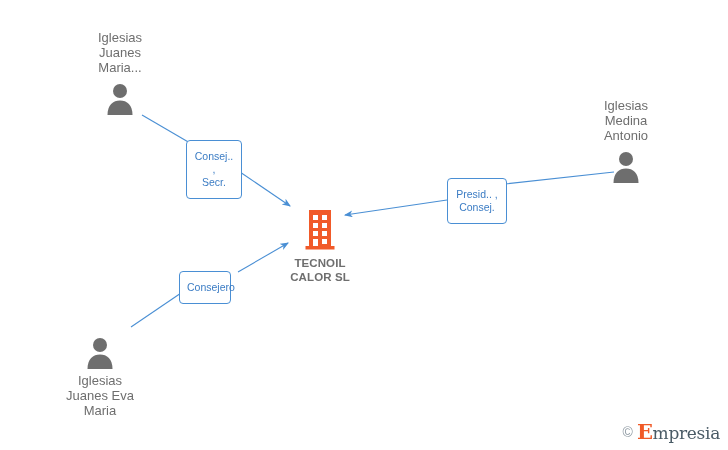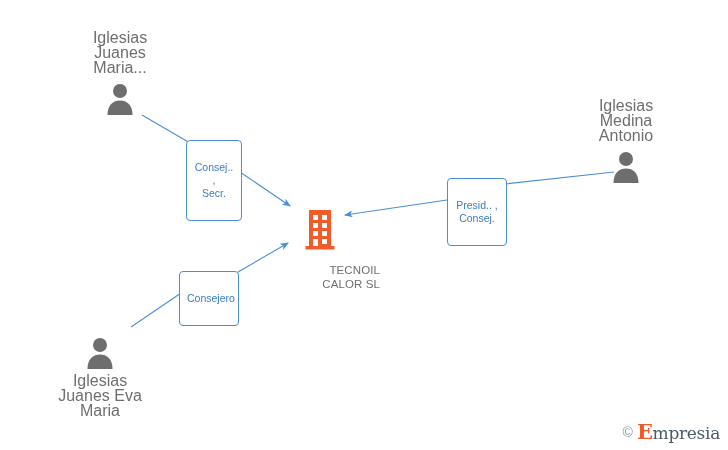--- a/index.html
+++ b/index.html
@@ -25,58 +25,57 @@
     height: 450px;
   }
 
   
   .person {
     position: absolute;
     width: 140px;
     text-align: center;
   }
   .person-name {
-    font-size: 16px;
+    font-size: 13px;
     line-height: 15px;
     color: #6e6e6e;
     white-space: pre-line;
   }
   .person-icon {
     display: block;
     margin: 0 auto;
   }
 
   
   .company {
     position: absolute;
     width: 120px;
     text-align: center;
   }
   .company-name {
     font-size: 11.5px;
     line-height: 14px;
     color: #6e6e6e;
-    font-weight: normal;
+    font-weight: bold;
     letter-spacing: 0.1px;
     white-space: pre-line;
-    margin-top: 8px;
-    text-align: right;
+    margin-top: 1px;
   }
 
   
   .rel-label {
     position: absolute;
     border: 1px solid #4a8fd4;
     border-radius: 4px;
     background: #ffffff;
     color: #3b7cc4;
     font-size: 10.5px;
     line-height: 13px;
     text-align: center;
-    padding: 20px 7px;
+    padding: 9px 7px;
     white-space: pre-line;
     box-sizing: border-box;
   }
 
   
   #watermark {
     position: absolute;
     right: 8px;
     bottom: 8px;
     display: flex;
@@ -172,20 +171,20 @@
     <div class="company-name">TECNOIL
 CALOR SL</div>
   </div>
 
   <div class="rel-label" style="left:186px; top:140px; width:56px;">Consej.. ,
 Secr.</div>
 
   <div class="rel-label" style="left:447px; top:178px; width:60px;">Presid.. ,
 Consej.</div>
 
-  <div class="rel-label" style="left:179px; top:271px; width:60px;">Consejero</div>
+  <div class="rel-label" style="left:179px; top:271px; width:52px;">Consejero</div>
 
   <div id="watermark">
     <span class="wm-c">©</span>
     <span class="wm-text"><span class="wm-e">E</span><span>mpresia</span></span>
   </div>
 
 </div>
 
 </body></html>

